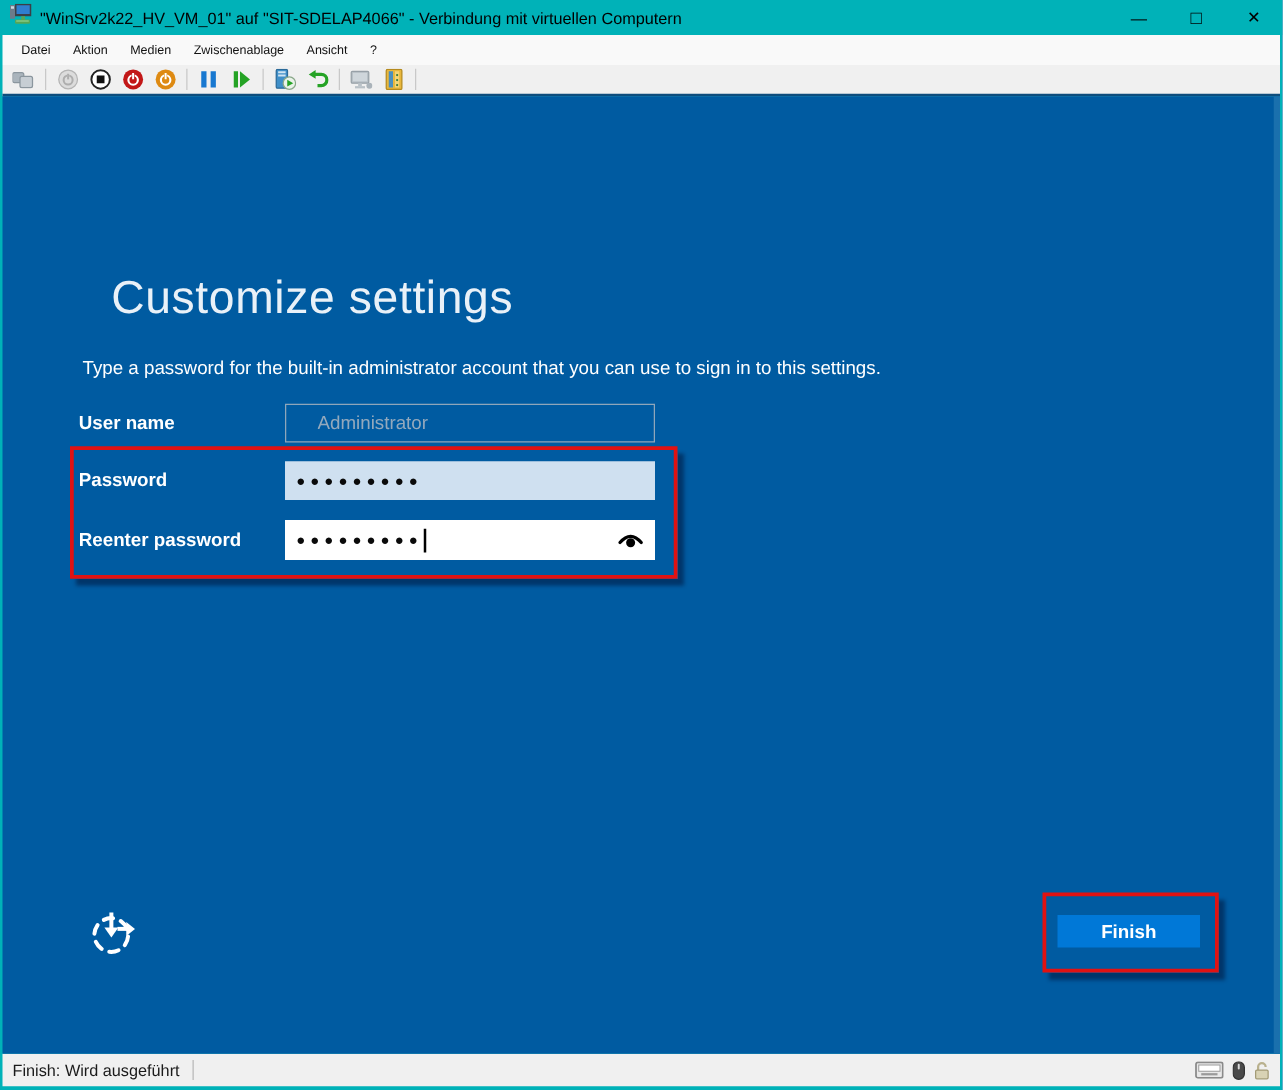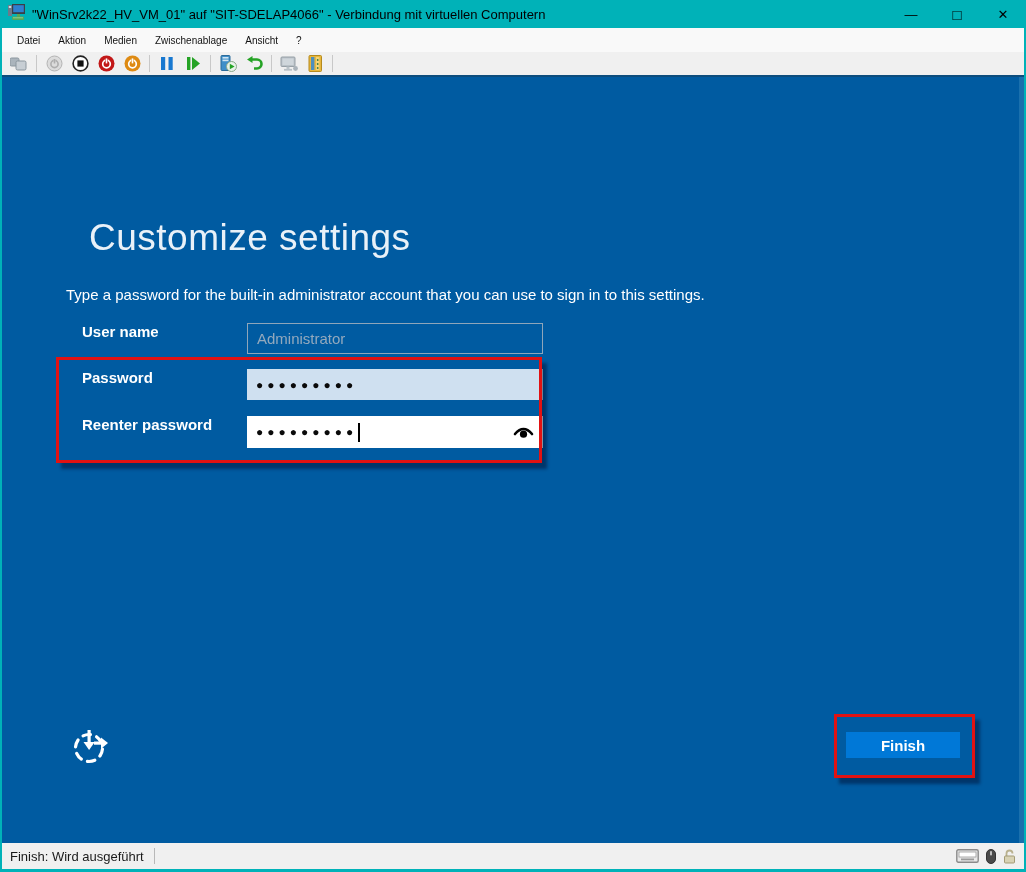--- a/index.html
+++ b/index.html
@@ -29,26 +29,26 @@
   
   .toolbar{height:25px;background:var(--toolbar-bg);display:flex;align-items:center;padding-left:4px;border-bottom:2px solid #0d4d7d;flex:0 0 25px;}
   .tool-btn{width:26px;height:21px;display:flex;align-items:center;justify-content:center;}
   .tool-sep{width:1px;height:17px;background:#c8c8c8;margin:0 4px;}
 
   
   .vm-screen{position:relative;flex:1 1 auto;background:var(--vm-background);overflow:hidden;}
   .vm-edge{position:absolute;right:0;top:0;bottom:0;width:5px;background:#1a70ad;}
   .setup-heading{position:absolute;left:63px;top:140px;font-size:37px;font-weight:300;color:#e9f1f8;letter-spacing:.5px;margin-left:24px;}
   .setup-desc{position:absolute;left:64px;top:209px;font-size:15px;color:#ffffff;}
-  .form-row{position:absolute;left:80px;display:flex;align-items:flex-start;}
+  .form-row{position:absolute;left:61px;display:flex;align-items:center;}
   .row-username{top:246px;height:31px;}
   .row-password{top:292px;height:31px;}
   .row-reenter{top:339px;height:32px;}
   .field-label{width:165px;font-size:15px;font-weight:600;color:#ffffff;}
-  .username-input{width:296px;height:31px;background:transparent;border:1px solid #8fa6ba;color:#dbe6ef;font-size:15px;padding-left:9px;font-family:inherit;outline:none;}
+  .username-input{width:296px;height:31px;background:transparent;border:1px solid #8fa6ba;color:#dbe6ef;font-size:15px;padding-left:25px;font-family:inherit;outline:none;}
   .username-input::placeholder{color:#93a9bd;opacity:1;}
   .mask-field{width:296px;height:31px;display:flex;align-items:center;padding-left:9px;font-size:12px;letter-spacing:4px;color:#0a0a0a;}
   .mask-password{background:var(--password-field-bg);}
   .mask-reenter{background:#ffffff;height:32px;}
   .caret{width:0;height:19px;border-left:2px solid #000;margin-left:1px;}
   .eye-btn{margin-left:auto;margin-right:9px;display:flex;align-items:center;}
   .annotation{position:absolute;border:3px solid var(--annotation-red);box-shadow:5px 6px 3px rgba(0,8,40,.45);pointer-events:none;background:transparent;}
   .anno-password{left:54px;top:280px;width:486px;height:106px;}
   .anno-finish{left:832px;top:637px;width:141px;height:64px;}
   .finish-btn{position:absolute;left:844px;top:655px;width:114px;height:26px;background:var(--finish-button-blue);border:none;color:#fff;font-size:15px;font-weight:700;font-family:inherit;display:flex;align-items:center;justify-content:center;}

